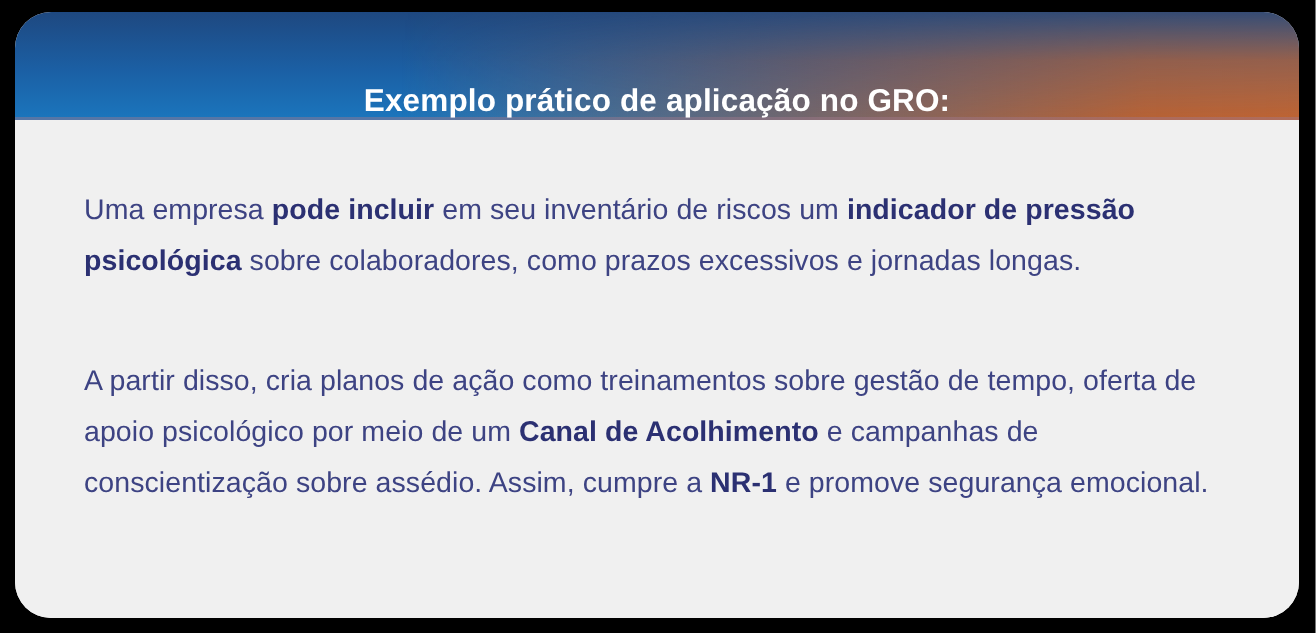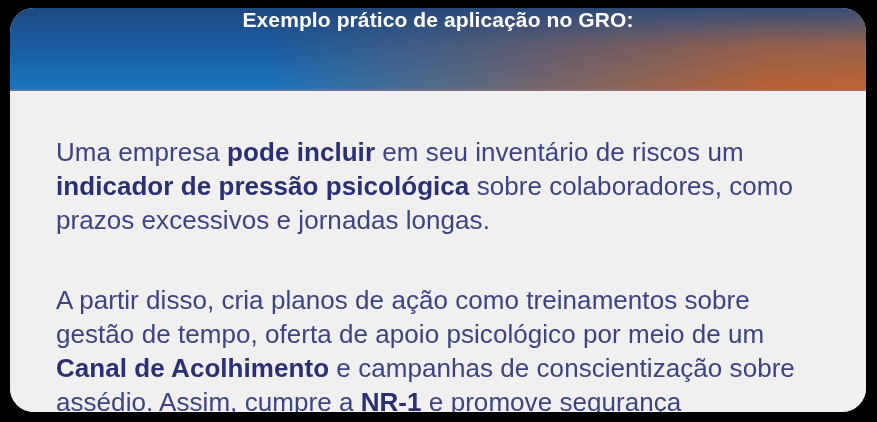--- a/index.html
+++ b/index.html
@@ -21,24 +21,24 @@
     width: 856px;
     height: 404px;
     border-radius: 24px;
     overflow: hidden;
     background: #f0f0f0;
     box-shadow: 0 2px 10px rgba(0,0,0,0.35);
   }
 
   .card-header {
     position: relative;
-    height: 83px;
+    height: 72px;
     width: 100%;
     display: flex;
-    align-items: flex-start;
+    align-items: flex-end;
     justify-content: center;
     
     background:
       linear-gradient(to bottom, rgba(30,72,128,1) 0%, rgba(27,96,165,1) 55%, rgba(27,118,189,1) 100%);
   }
   .card-header::before {
     content: "";
     position: absolute;
     inset: 0;
     
@@ -70,21 +70,21 @@
 
   .card-body {
     padding: 44px 56px 30px 46px;
     background: #f0f0f0;
     height: calc(100% - 66px);
     box-sizing: border-box;
   }
 
   .paragraph {
     color: #3d4383;
-    font-size: 26px;
+    font-size: 19px;
     line-height: 34px;
     letter-spacing: 0.05px;
     margin: 0;
   }
   .paragraph + .paragraph {
     margin-top: 46px;
   }
   .paragraph b,
   .paragraph strong {
     color: #2b3072;

